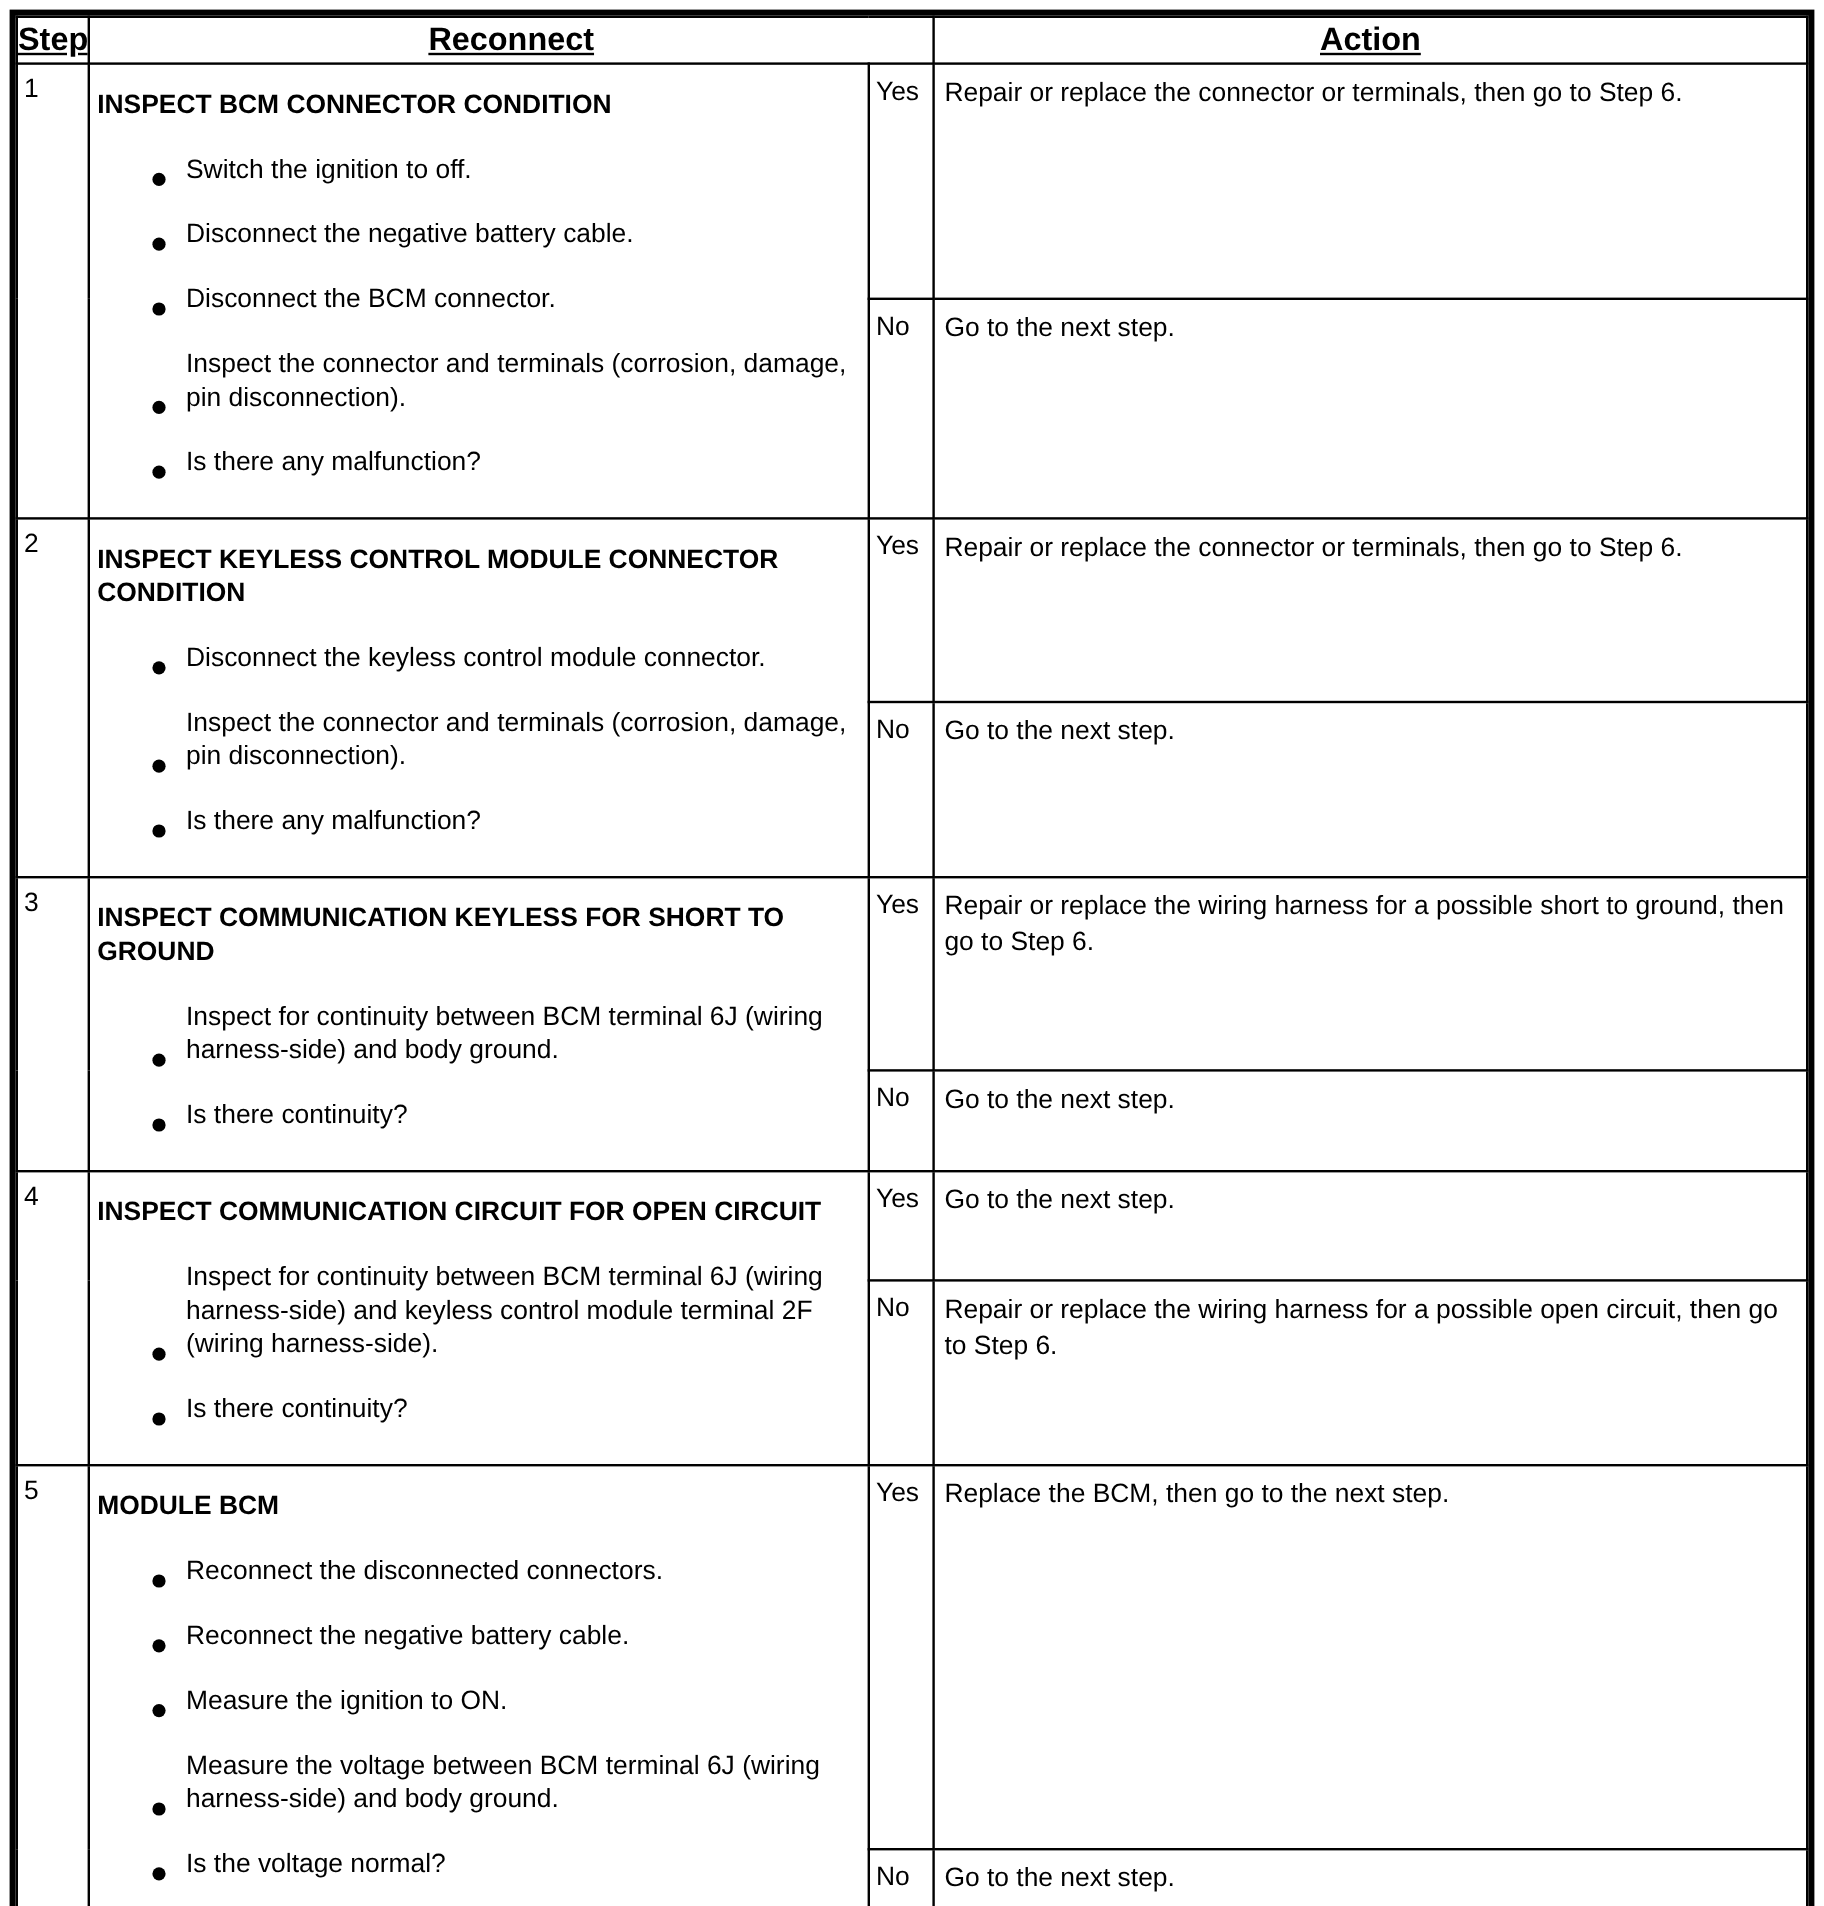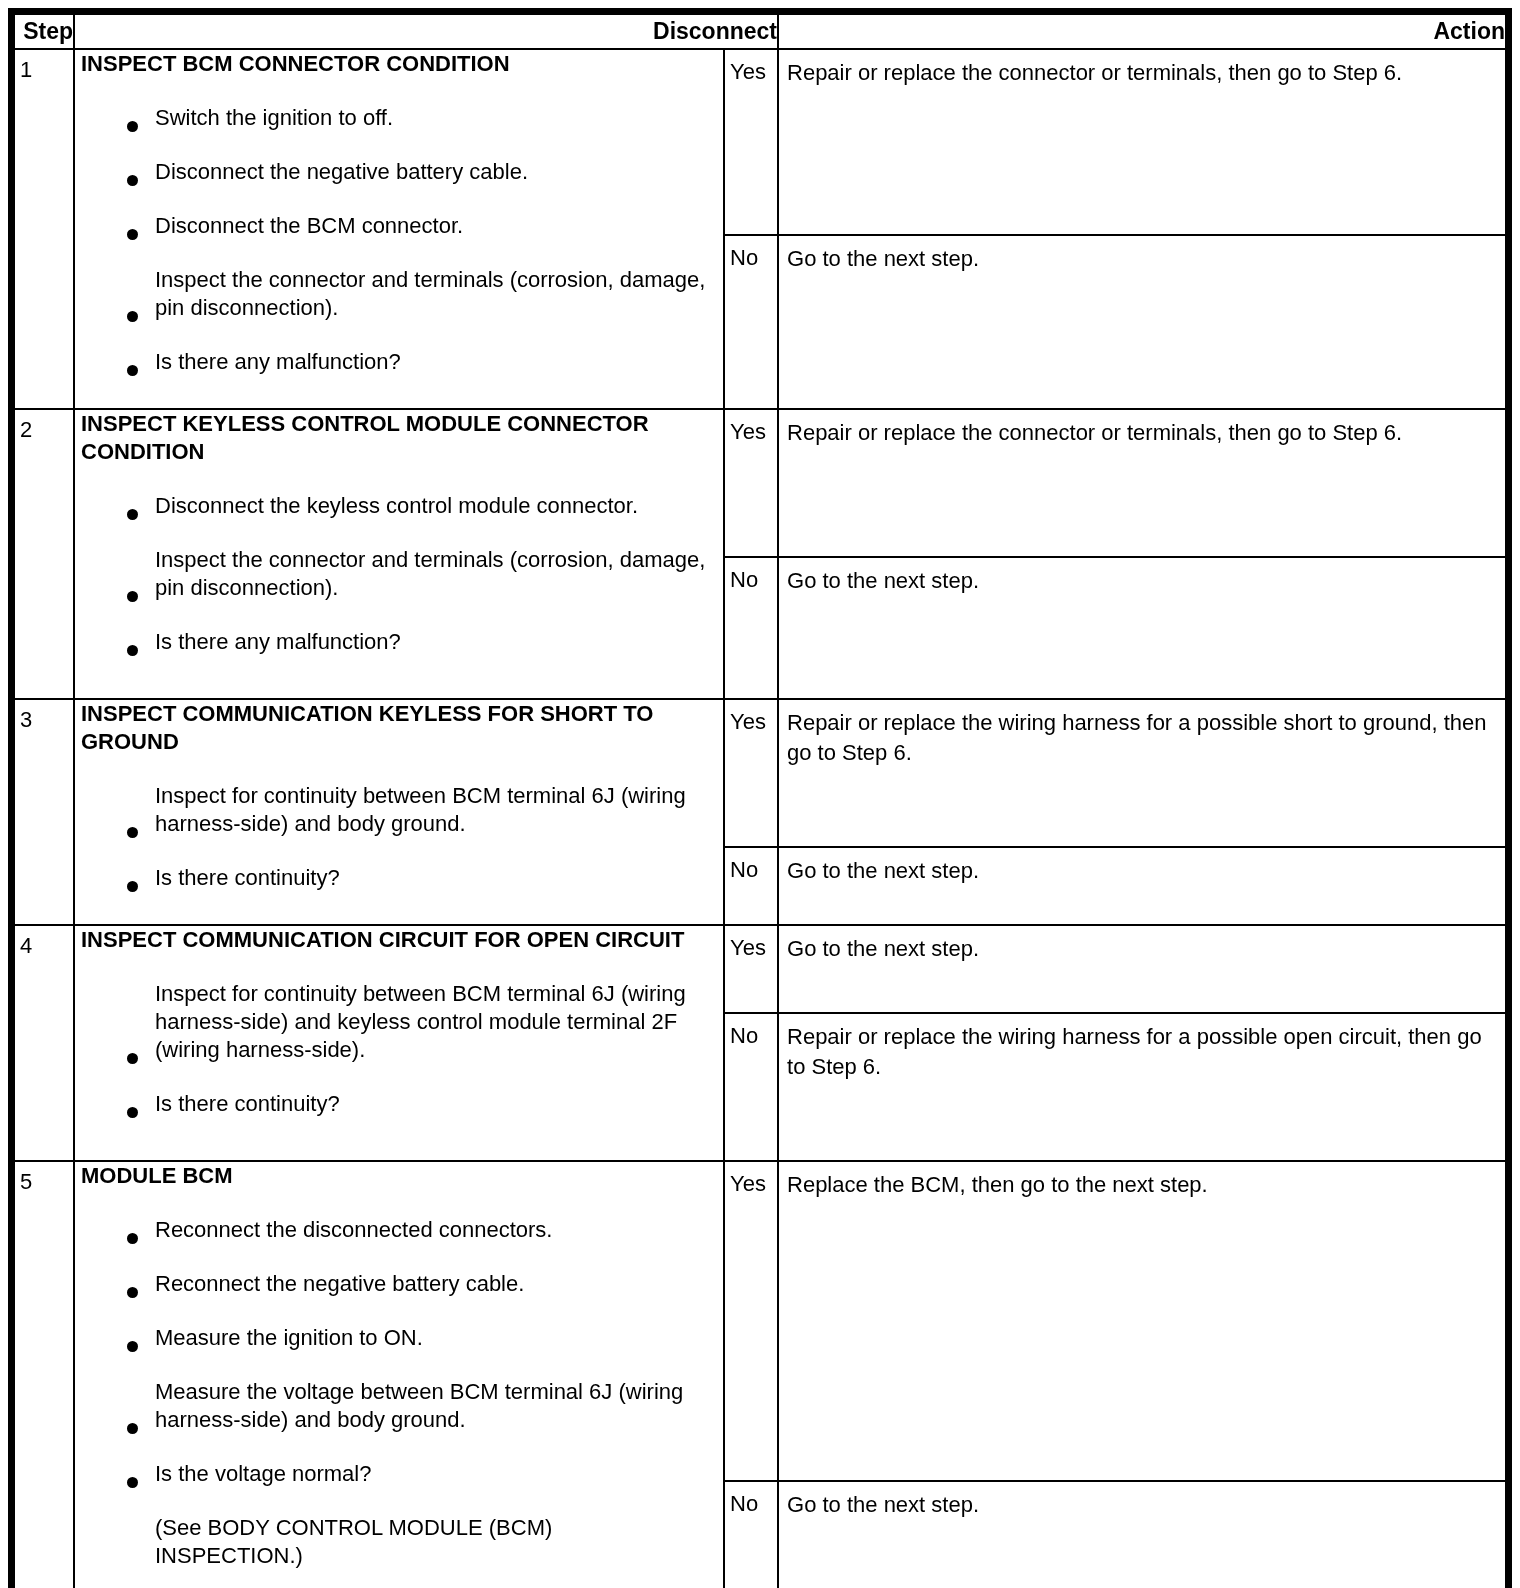--- a/index.html
+++ b/index.html
@@ -24,36 +24,37 @@
     table-layout: fixed;
   }
   th, td {
     border: 2px solid #000;
     vertical-align: top;
     padding: 0;
     overflow: hidden;
   }
   th {
     font-weight: bold;
-    font-size: 23px;
-    text-align: right;
+    font-size: 27px;
+    text-align: center;
     vertical-align: middle;
     padding: 3px 0;
+    text-decoration: underline;
   }
   col.c-step { width: 60px; }
   col.c-insp { width: 650px; }
   col.c-yn   { width: 54px; }
   col.c-act  { width: auto; }
 
   td.step-cell {
     padding: 6px 4px 4px 5px;
     line-height: 28px;
   }
   td.insp-cell {
-    padding: 0 8px 6px 6px;
+    padding: 19px 8px 6px 6px;
   }
   .insp-title {
     font-weight: bold;
     line-height: 28px;
     margin: 0 0 26px 0;
   }
   .bullet {
     display: flex;
     align-items: flex-end;
     line-height: 28px;
@@ -90,21 +91,21 @@
     <table class="steps">
       <colgroup>
         <col class="c-step">
           <col class="c-insp">
           <col class="c-yn">
           <col class="c-act">
       </colgroup>
       <thead>
         <tr style="height:34px">
           <th>Step</th>
-          <th colspan="2">Disconnect</th>
+          <th colspan="2">Reconnect</th>
           <th>Action</th>
         </tr>
       </thead>
       <tbody>
 
         <tr style="height:176px">
           <td rowspan="2" class="step-cell">1</td>
           <td rowspan="2" class="insp-cell">
             <div class="insp-title">INSPECT BCM CONNECTOR CONDITION</div>
             <div class="bullet">

